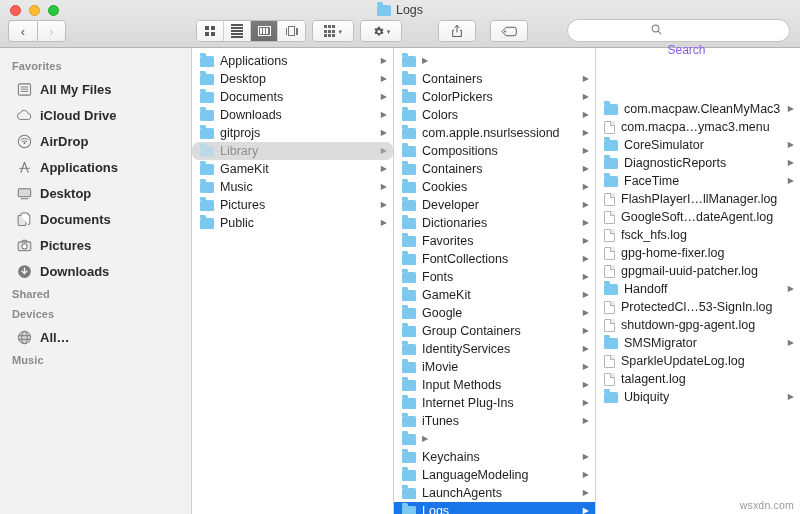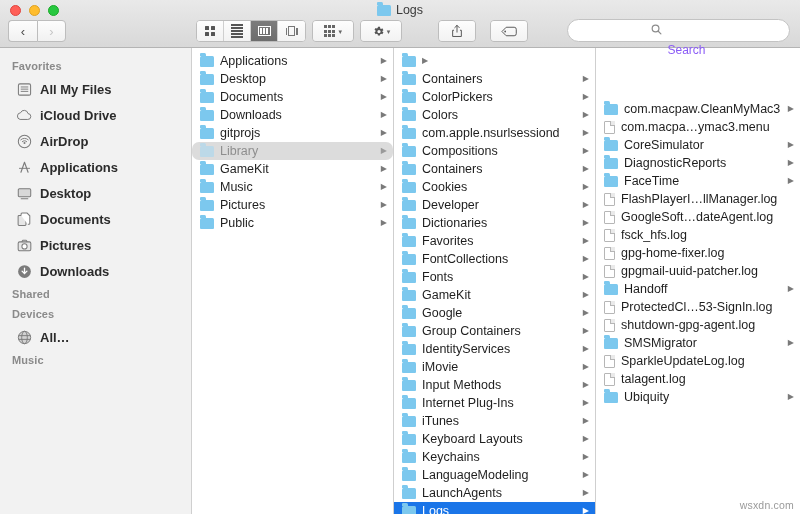--- a/index.html
+++ b/index.html
@@ -578,21 +578,20 @@
             <span class="nm">Internet Plug-Ins</span>
             <span class="arrow">▶</span>
           </div>
           <div class="row">
             <span class="fico folder"></span>
             <span class="nm">iTunes</span>
             <span class="arrow">▶</span>
           </div>
           <div class="row">
             <span class="fico folder"></span>
-            <span class="nm">Keyboard Layouts</span>
             <span class="arrow">▶</span>
           </div>
           <div class="row">
             <span class="fico folder"></span>
             <span class="nm">Keychains</span>
             <span class="arrow">▶</span>
           </div>
           <div class="row">
             <span class="fico folder"></span>
             <span class="nm">LanguageModeling</span>

